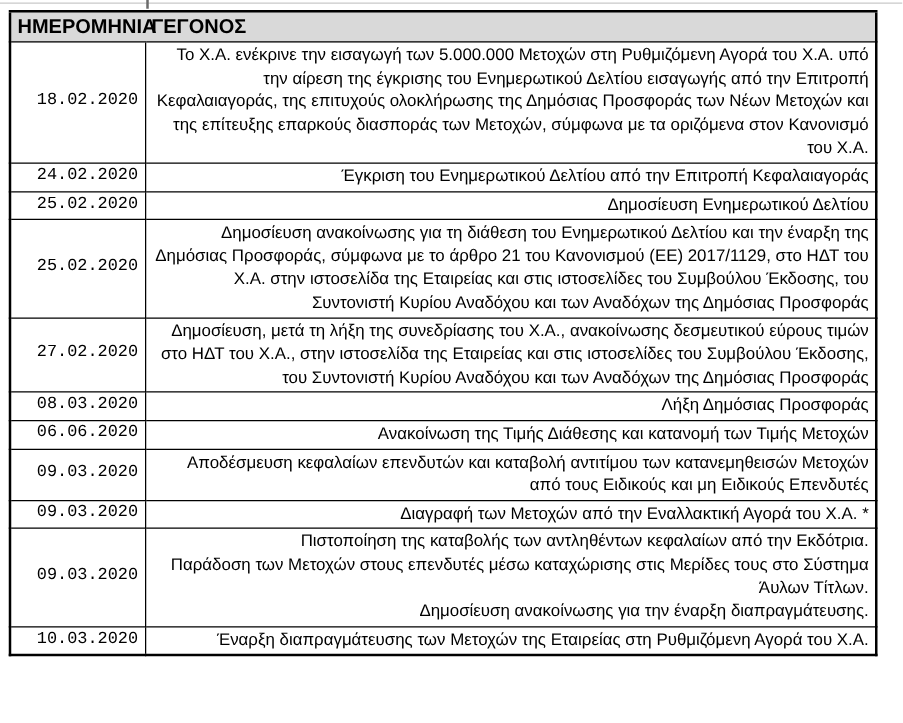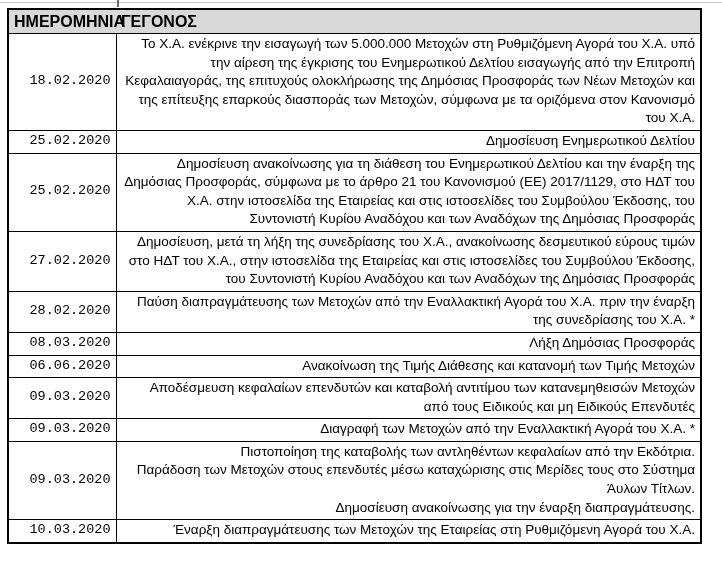--- a/index.html
+++ b/index.html
@@ -75,34 +75,34 @@
         <th class="th-date">ΗΜΕΡΟΜΗΝΙΑ</th>
         <th class="th-event">ΓΕΓΟΝΟΣ</th>
       </tr>
     </thead>
     <tbody>
       <tr>
         <td class="date-cell">18.02.2020</td>
         <td class="event-cell">Το Χ.Α. ενέκρινε την εισαγωγή των 5.000.000 Μετοχών στη Ρυθμιζόμενη Αγορά του Χ.Α. υπό την αίρεση της έγκρισης του Ενημερωτικού Δελτίου εισαγωγής από την Επιτροπή Κεφαλαιαγοράς, της επιτυχούς ολοκλήρωσης της Δημόσιας Προσφοράς των Νέων Μετοχών και της επίτευξης επαρκούς διασποράς των Μετοχών, σύμφωνα με τα οριζόμενα στον Κανονισμό του Χ.Α.</td>
       </tr>
       <tr>
+        <td class="date-cell">24.02.2020</td>
+        <td class="event-cell">Έγκριση του Ενημερωτικού Δελτίου από την Επιτροπή Κεφαλαιαγοράς</td>
+      </tr>
+      <tr>
         <td class="date-cell">25.02.2020</td>
         <td class="event-cell">Δημοσίευση Ενημερωτικού Δελτίου</td>
       </tr>
       <tr>
         <td class="date-cell">25.02.2020</td>
         <td class="event-cell">Δημοσίευση ανακοίνωσης για τη διάθεση του Ενημερωτικού Δελτίου και την έναρξη της Δημόσιας Προσφοράς, σύμφωνα με το άρθρο 21 του Κανονισμού (ΕΕ) 2017/1129, στο ΗΔΤ του Χ.Α. στην ιστοσελίδα της Εταιρείας και στις ιστοσελίδες του Συμβούλου Έκδοσης, του Συντονιστή Κυρίου Αναδόχου και των Αναδόχων της Δημόσιας Προσφοράς</td>
       </tr>
       <tr>
         <td class="date-cell">27.02.2020</td>
         <td class="event-cell">Δημοσίευση, μετά τη λήξη της συνεδρίασης του Χ.Α., ανακοίνωσης δεσμευτικού εύρους τιμών στο ΗΔΤ του Χ.Α., στην ιστοσελίδα της Εταιρείας και στις ιστοσελίδες του Συμβούλου Έκδοσης, του Συντονιστή Κυρίου Αναδόχου και των Αναδόχων της Δημόσιας Προσφοράς</td>
-      </tr>
-      <tr>
-        <td class="date-cell">28.02.2020</td>
-        <td class="event-cell">Παύση διαπραγμάτευσης των Μετοχών από την Εναλλακτική Αγορά του Χ.Α. πριν την έναρξη της συνεδρίασης του Χ.Α. *</td>
       </tr>
       <tr>
         <td class="date-cell">08.03.2020</td>
         <td class="event-cell">Λήξη Δημόσιας Προσφοράς</td>
       </tr>
       <tr>
         <td class="date-cell">06.06.2020</td>
         <td class="event-cell">Ανακοίνωση της Τιμής Διάθεσης και κατανομή των Τιμής Μετοχών</td>
       </tr>
       <tr>

